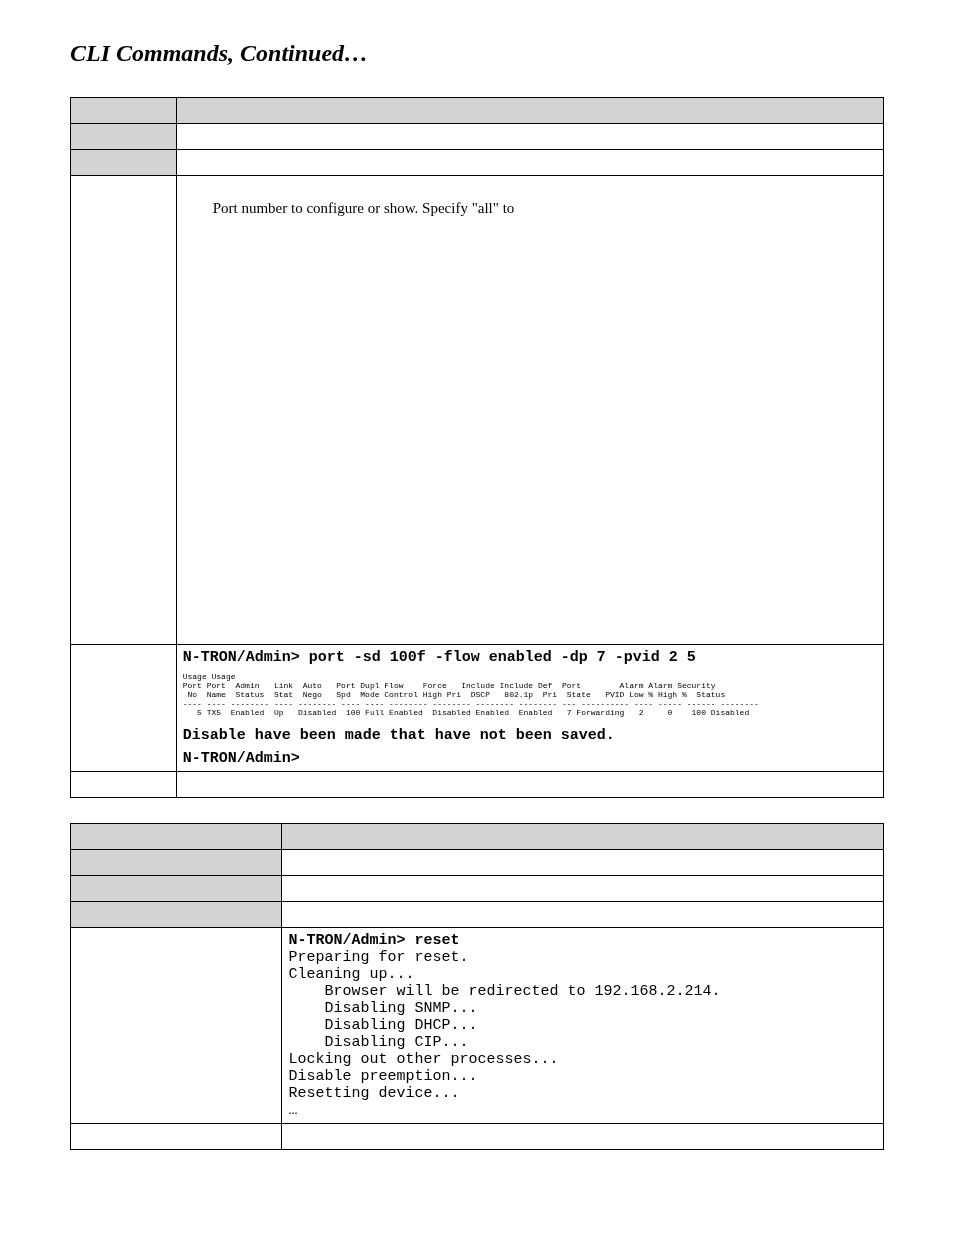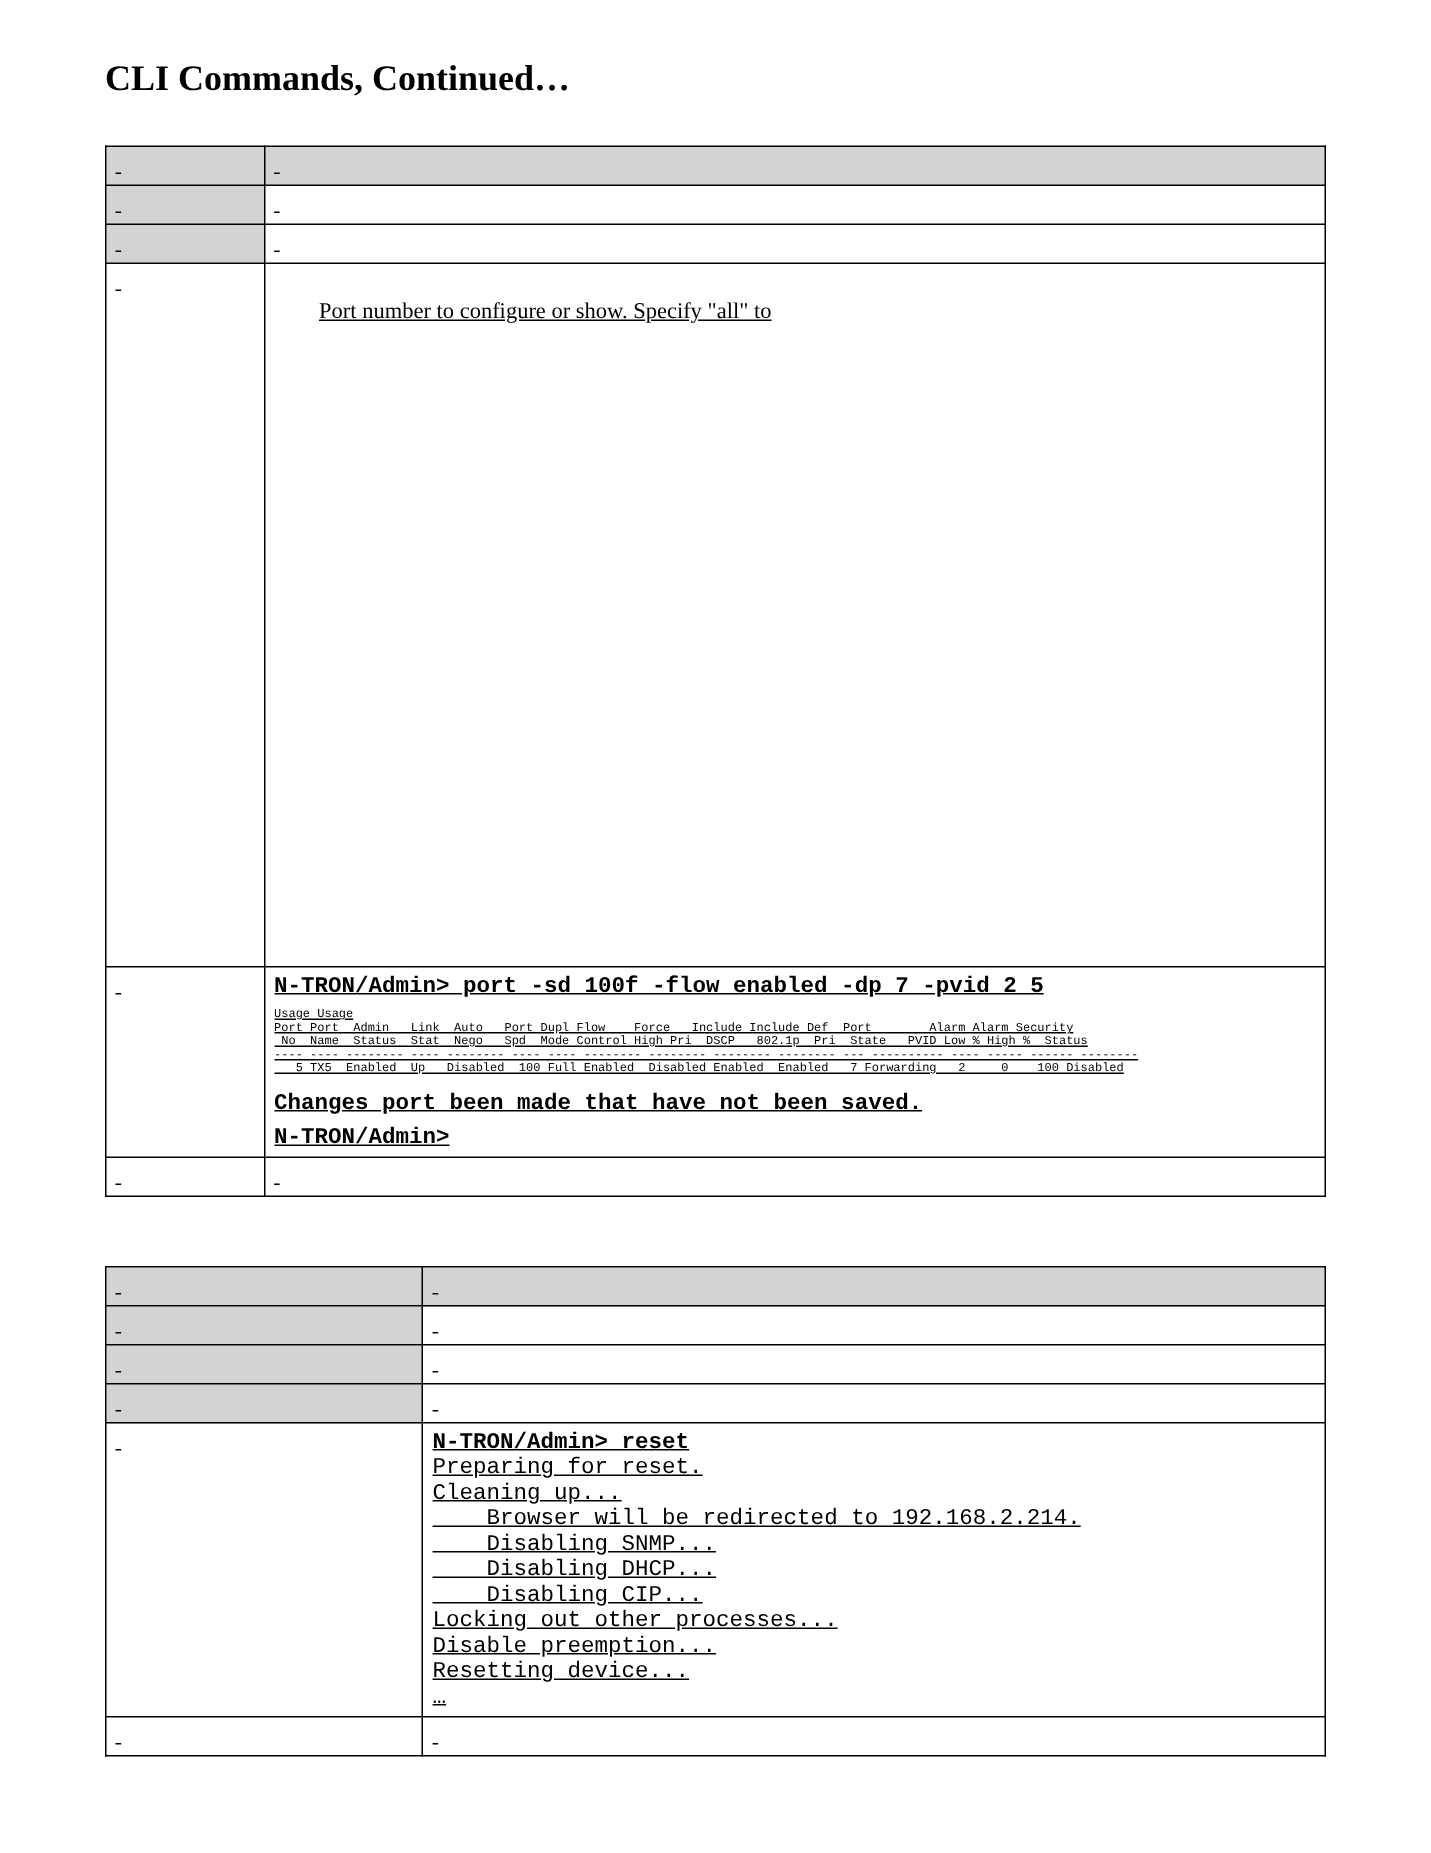--- a/index.html
+++ b/index.html
@@ -6,27 +6,27 @@
     font-family: "Times New Roman", serif;
     font-size: 15px;
     margin: 0;
     padding: 40px 70px;
     color: #000;
   }
   h1 {
     font-size: 24px;
     font-weight: bold;
     margin: 0 0 30px 0;
+    font-style: italic;
   }
   table {
     border-collapse: collapse;
     width: 100%;
-    margin-bottom: 46px;
+    margin-bottom: 25px;
     table-layout: fixed;
-    text-decoration: underline;
   }
   td {
     border: 1px solid #000;
     padding: 4px 6px;
     vertical-align: top;
   }
   .hdr {
     background: #d3d3d3;
   }
   .mono {
@@ -77,21 +77,21 @@
     <td>&nbsp;</td>
     <td>
       <div class="mono"><b>N-TRON/Admin&gt; port -sd 100f -flow enabled -dp 7 -pvid 2 5</b></div>
       <div style="height:6px;"></div>
       <div class="mono-small">Usage Usage
 Port Port  Admin   Link  Auto   Port Dupl Flow    Force   Include Include Def  Port        Alarm Alarm Security
  No  Name  Status  Stat  Nego   Spd  Mode Control High Pri  DSCP   802.1p  Pri  State   PVID Low % High %  Status
 ---- ---- -------- ---- -------- ---- ---- -------- -------- -------- -------- --- ---------- ---- ----- ------ --------
    5 TX5  Enabled  Up   Disabled  100 Full Enabled  Disabled Enabled  Enabled   7 Forwarding   2     0    100 Disabled</div>
       <div style="height:10px;"></div>
-      <div class="mono"><b>Changes port been made that have not been saved.</b></div>
+      <div class="mono"><b>Disable have been made that have not been saved.</b></div>
       <div style="height:6px;"></div>
       <div class="mono"><b>N-TRON/Admin&gt;</b></div>
     </td>
   </tr>
   <tr>
         <td>&nbsp;</td>
         <td>&nbsp;</td>
       </tr>
 </tbody>
   </table>

